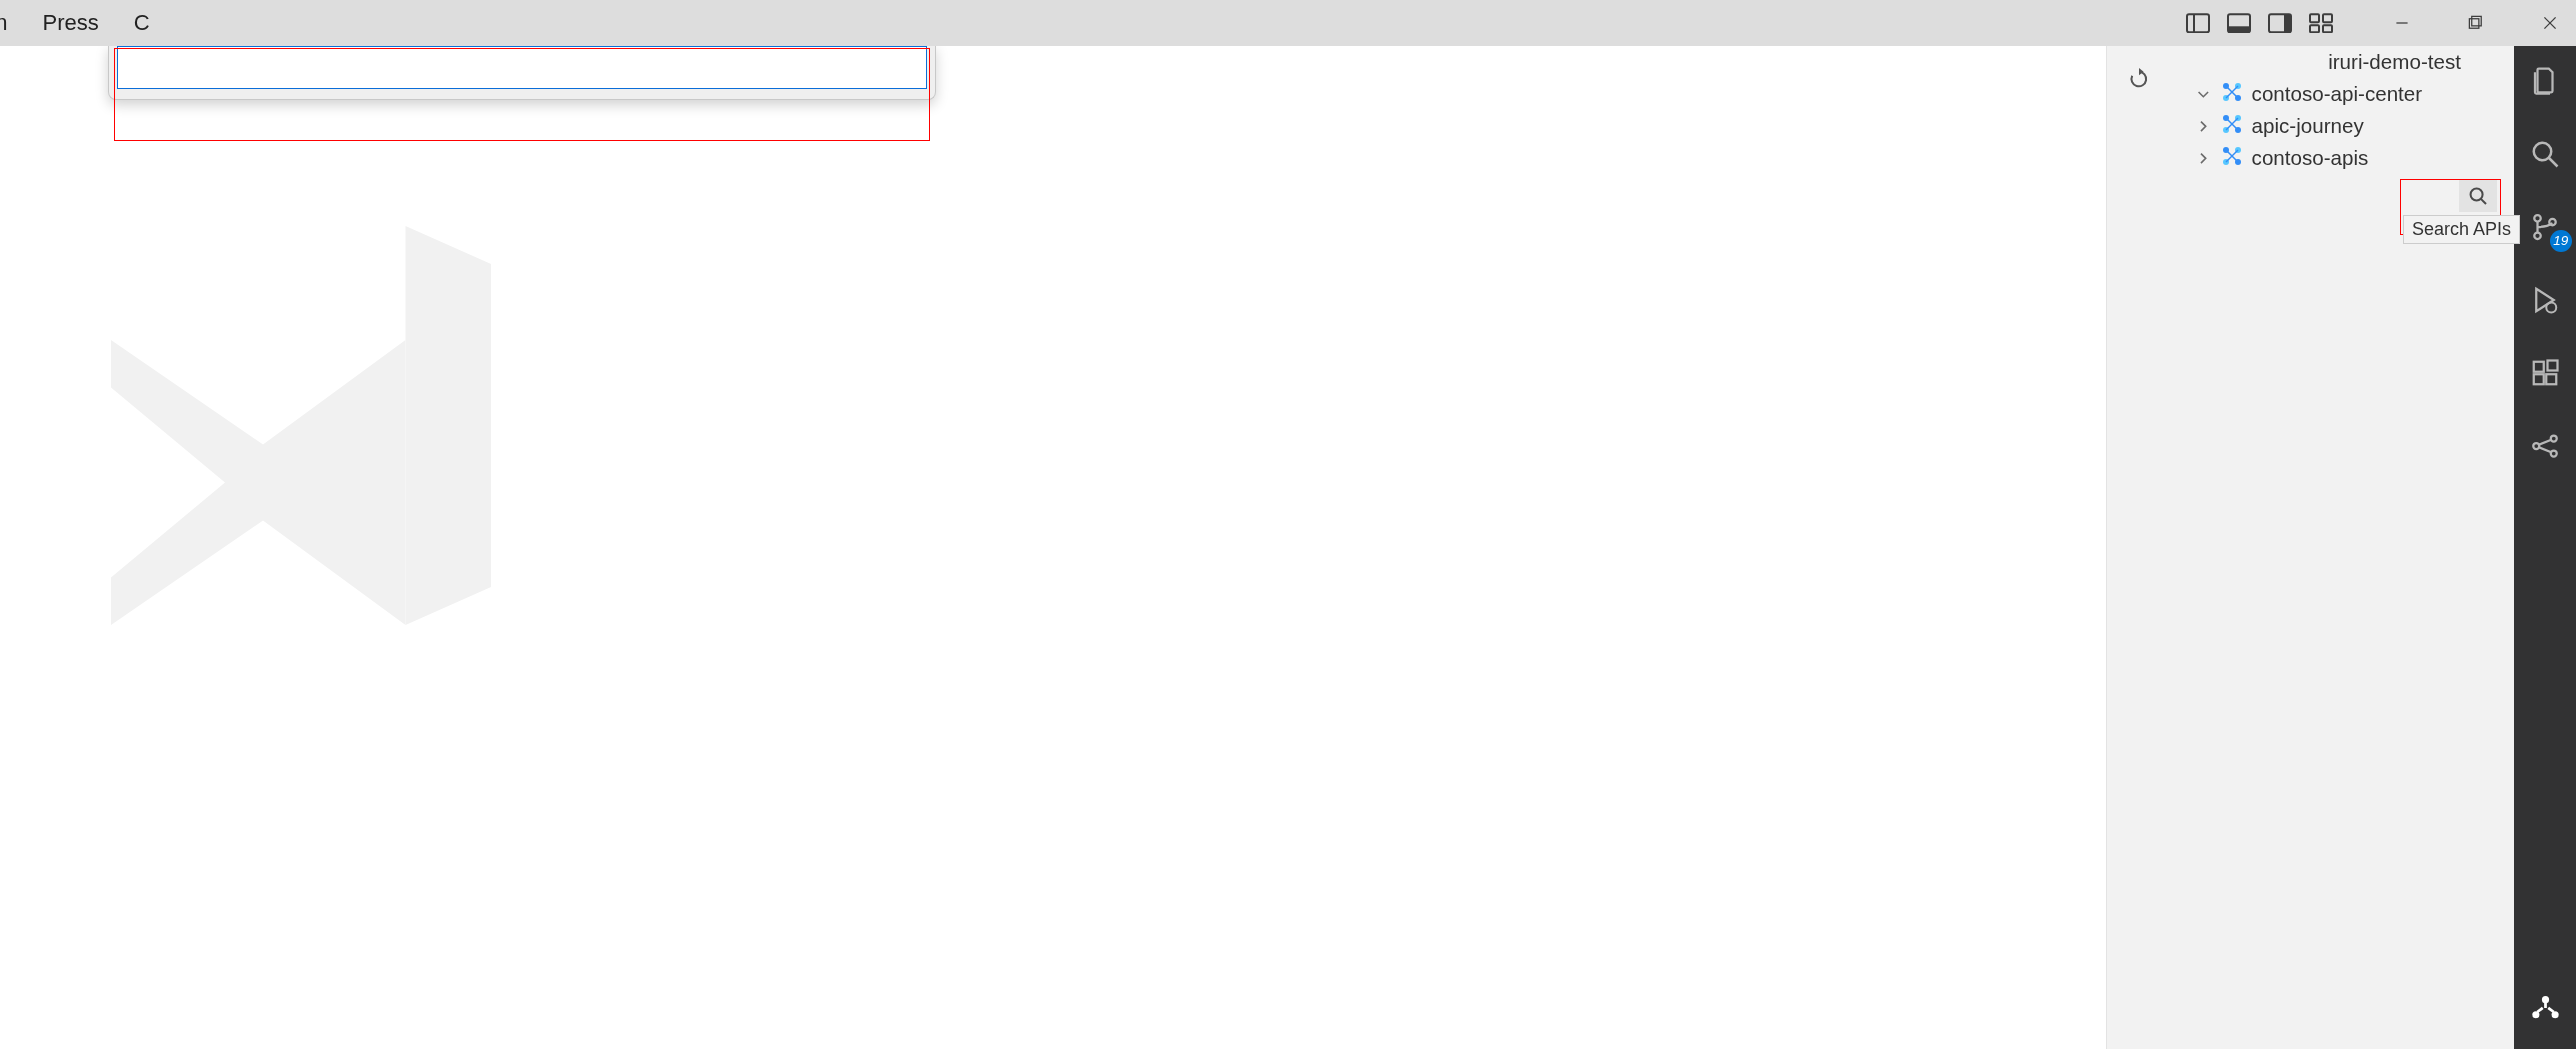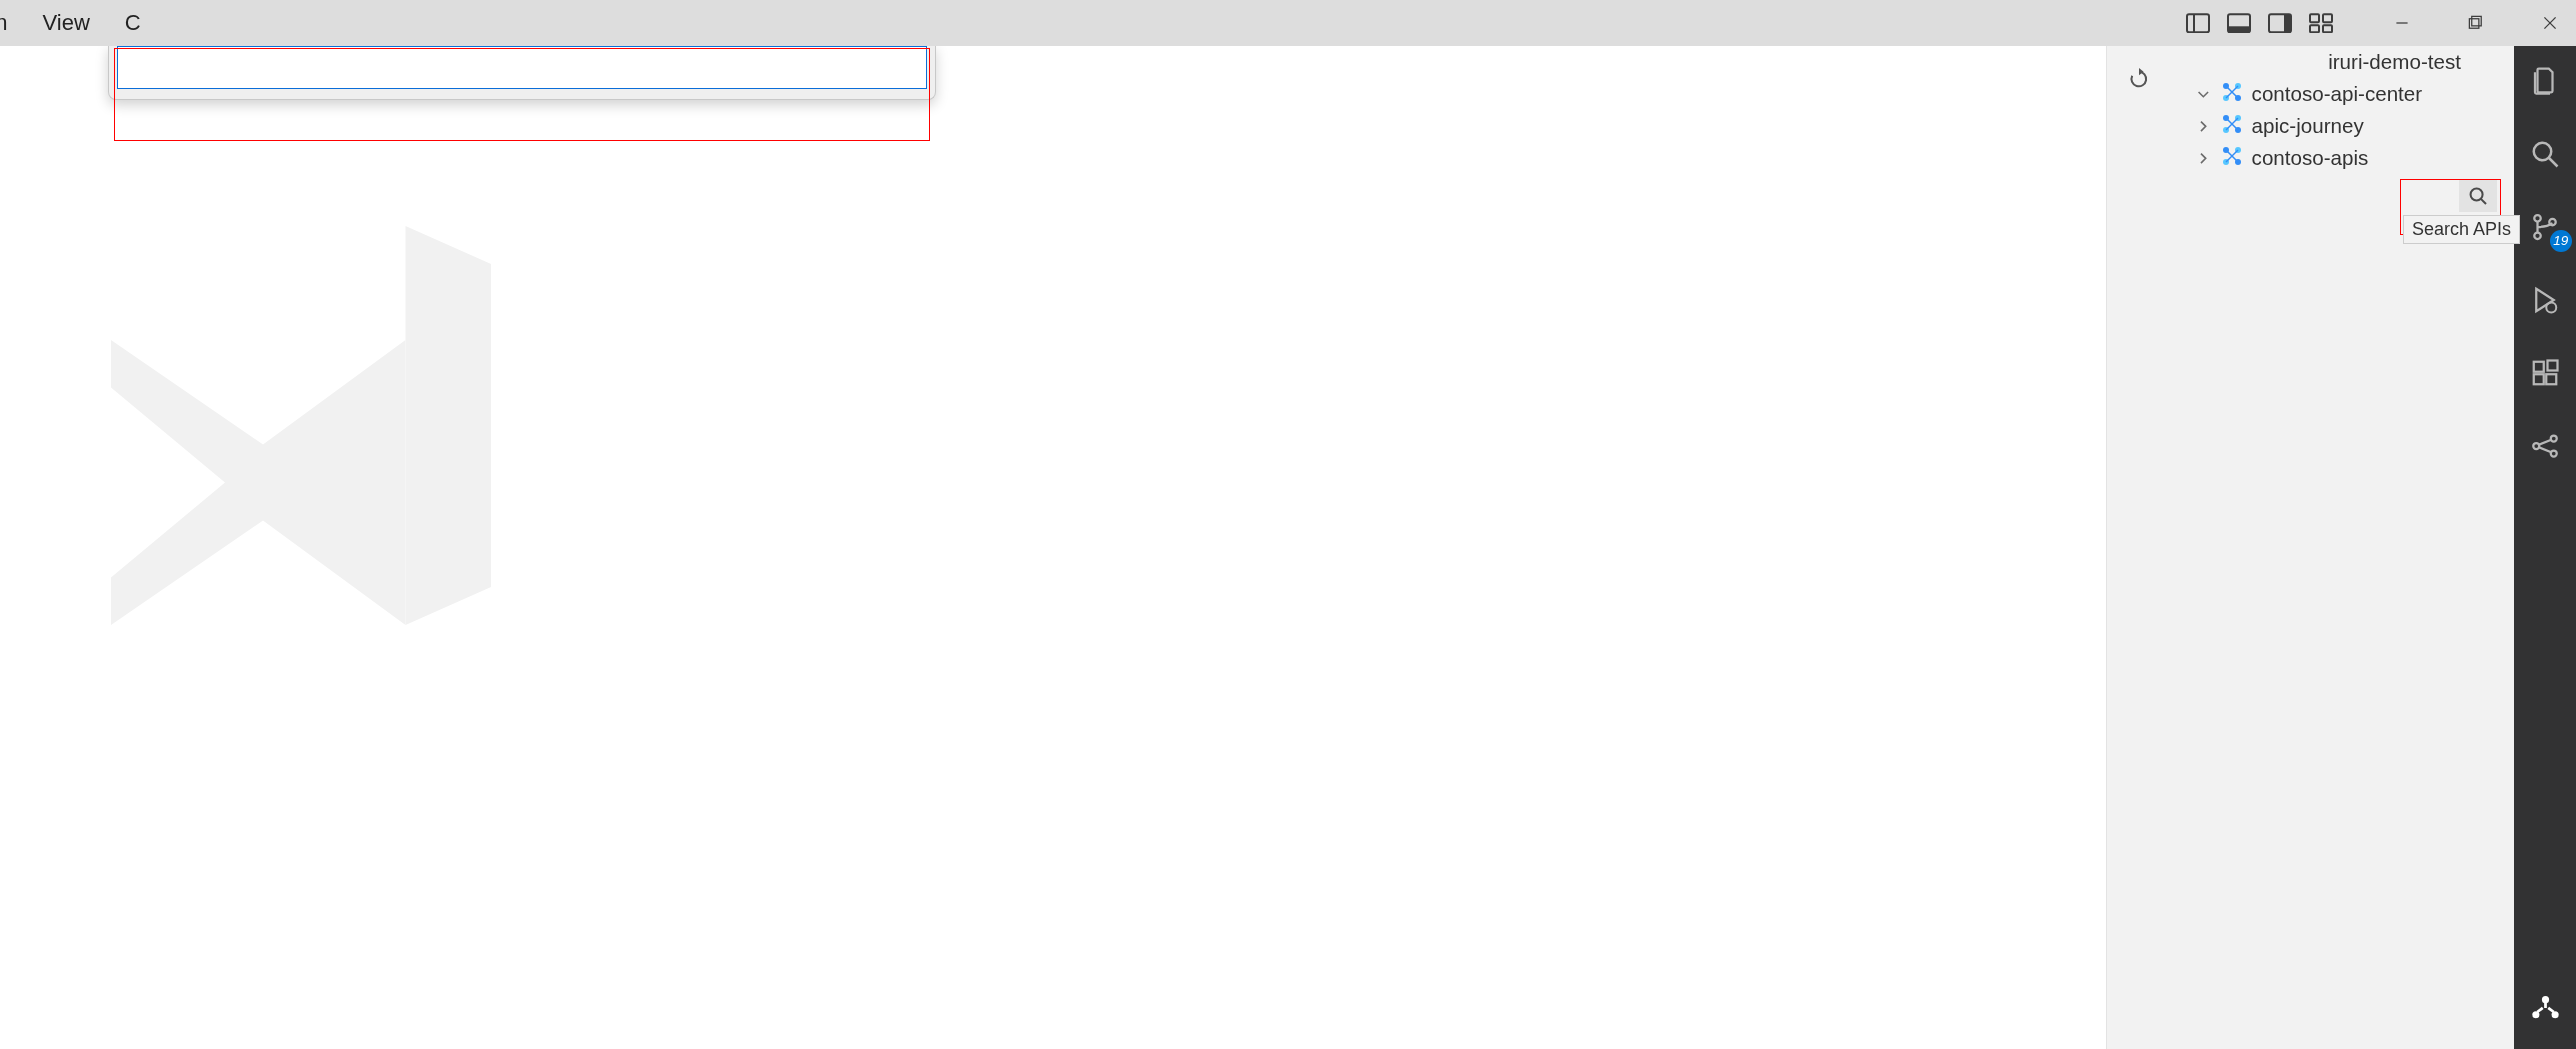--- a/index.html
+++ b/index.html
@@ -161,21 +161,21 @@
 
 </style>
 </head>
 <body>
 
 <div class="app">
 
   <div class="titlebar">
     <div class="menubar">
       <span class="partial-left">on</span>
-      <span>View</span>
+      <span>Press</span>
       <span>C</span>
     </div>
     <div class="title-right">
       <div class="layout-icons">
         <div class="layout-btn">
           <svg class="ic" width="24" height="20.6" viewBox="0 0 24 20">
               <rect x="1" y="1" width="22" height="18" rx="2" fill="none" stroke="currentColor" stroke-width="2"></rect>
               <line x1="8" y1="1" x2="8" y2="19" stroke="currentColor" stroke-width="2"></line>
             </svg>
         </div>

